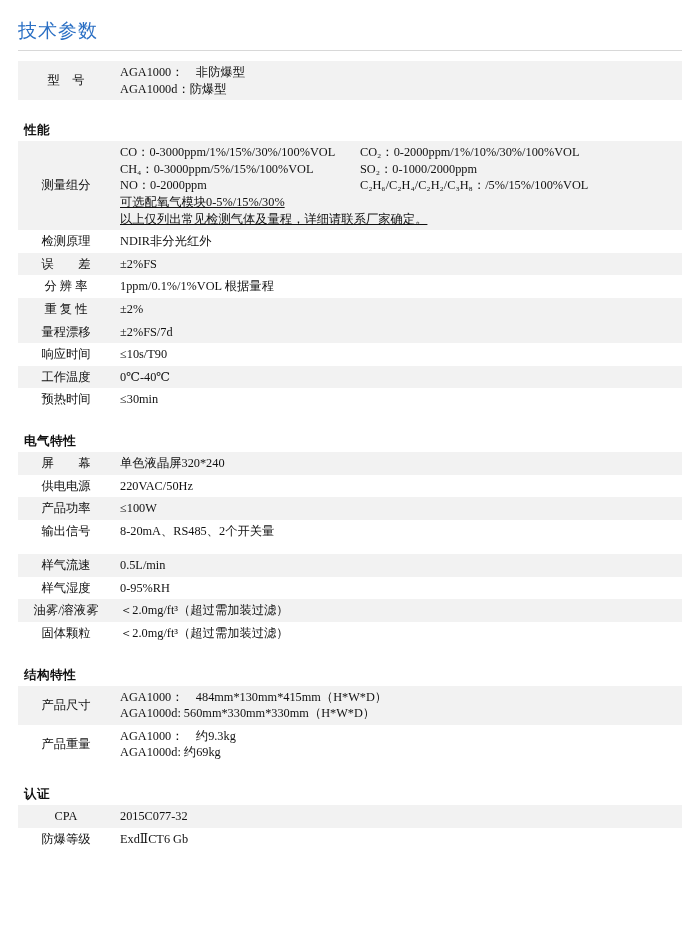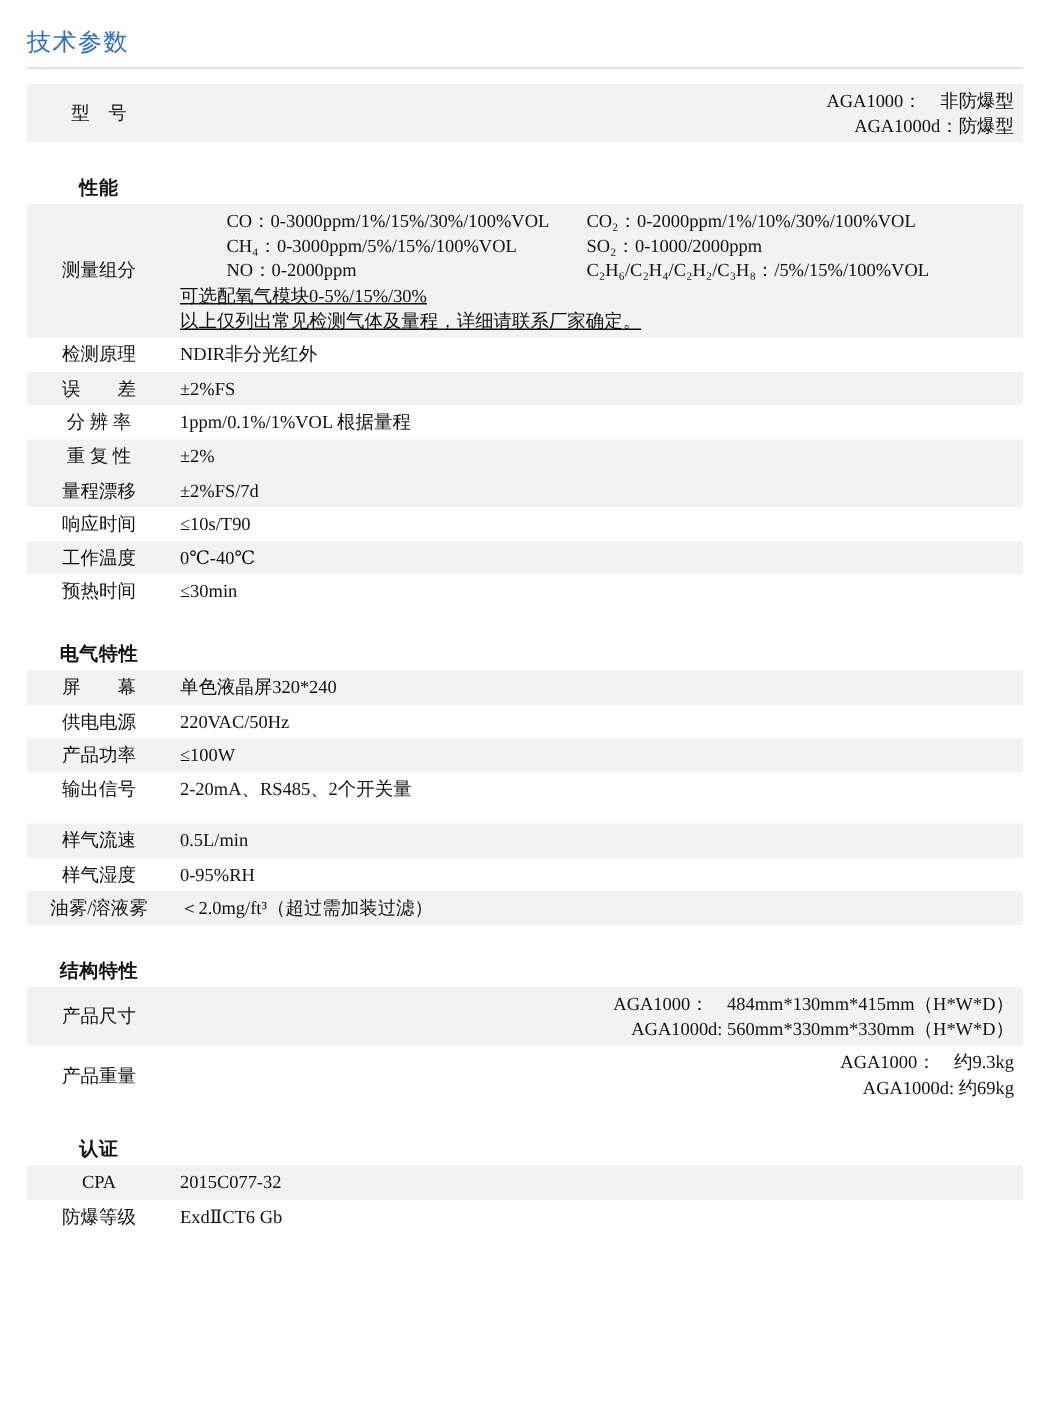--- a/index.html
+++ b/index.html
@@ -15,21 +15,21 @@
   }
   .page {
     position: relative;
     width: 700px;
     padding-top: 10px;
     box-sizing: border-box;
   }
   .page-title {
     color: #2a6fc4;
     font-family: "Liberation Sans", sans-serif;
-    font-size: 16px;
+    font-size: 19px;
     font-weight: normal;
     margin: 8px 0 6px 18px;
     letter-spacing: 1px;
   }
   .title-rule {
     height: 1px;
     background: #d8d8d8;
     margin: 0 18px 10px 18px;
   }
   table.spec {
@@ -57,31 +57,30 @@
   tr.shade td {
     background: #f2f2f2;
   }
   tr.section td {
     background: #ffffff;
     padding-top: 10px;
     padding-bottom: 2px;
   }
   .section-name {
     display: block;
-    text-align: center;
+    text-align: left;
     font-weight: bold;
     font-size: 12.6px;
     color: #111;
     letter-spacing: 0.5px;
   }
-  .line { display: block; white-space: nowrap; text-align: right; }
+  .line { display: block; white-space: nowrap; }
   .cols {
     display: flex;
     flex-wrap: wrap;
-    margin-left: 31px;
   }
   .col-a { width: 240px; flex: 0 0 240px; }
   .col-b { flex: 1 1 auto; }
   .note {
     display: block;
     white-space: nowrap;
     text-decoration: underline;
   }
   .blank-row td { height: 6px; padding: 0; background: #fff; }
 </style>
@@ -190,40 +189,44 @@
       <tr>
         <td class="label">供电电源</td>
         <td class="value">220VAC/50Hz</td>
       </tr>
       <tr class="shade">
         <td class="label">产品功率</td>
         <td class="value">≤100W</td>
       </tr>
       <tr>
         <td class="label">输出信号</td>
-        <td class="value">2-20mA、RS485、2个开关量</td>
+        <td class="value">8-20mA、RS485、2个开关量</td>
       </tr>
 
       <tr class="blank-row">
           <td colspan="2"></td>
         </tr>
 
 
       <tr class="shade">
         <td class="label">样气流速</td>
         <td class="value">0.5L/min</td>
       </tr>
       <tr>
         <td class="label">样气湿度</td>
         <td class="value">0-95%RH</td>
       </tr>
       <tr class="shade">
         <td class="label">油雾/溶液雾</td>
         <td class="value">＜2.0mg/ft³（超过需加装过滤）</td>
       </tr>
+      <tr>
+        <td class="label">固体颗粒</td>
+        <td class="value">＜2.0mg/ft³（超过需加装过滤）</td>
+      </tr>
 
       <tr class="blank-row">
           <td colspan="2"></td>
         </tr>
 
       <tr class="section">
         <td class="label">
             <span class="section-name">结构特性</span>
           </td>
         <td></td>

